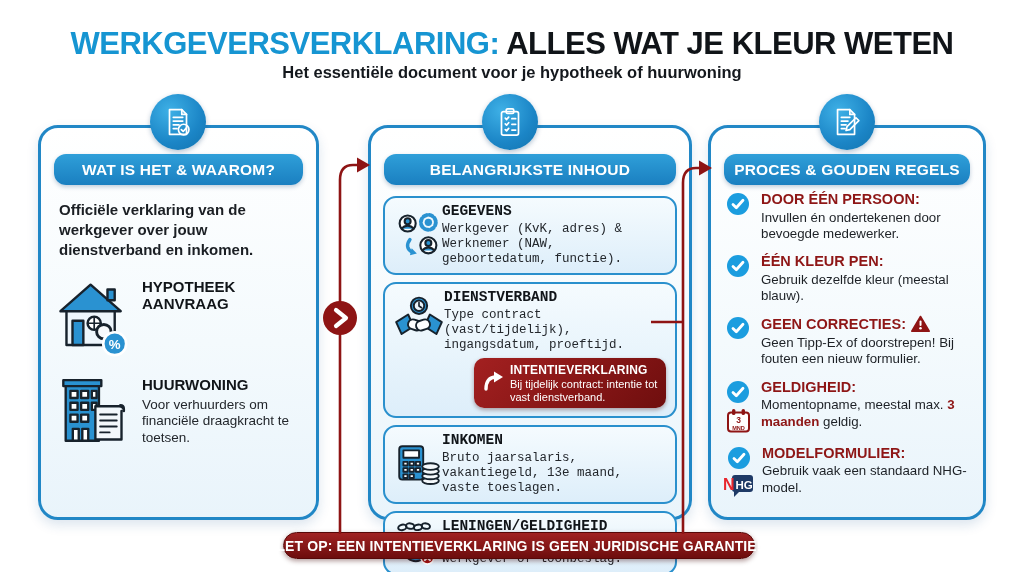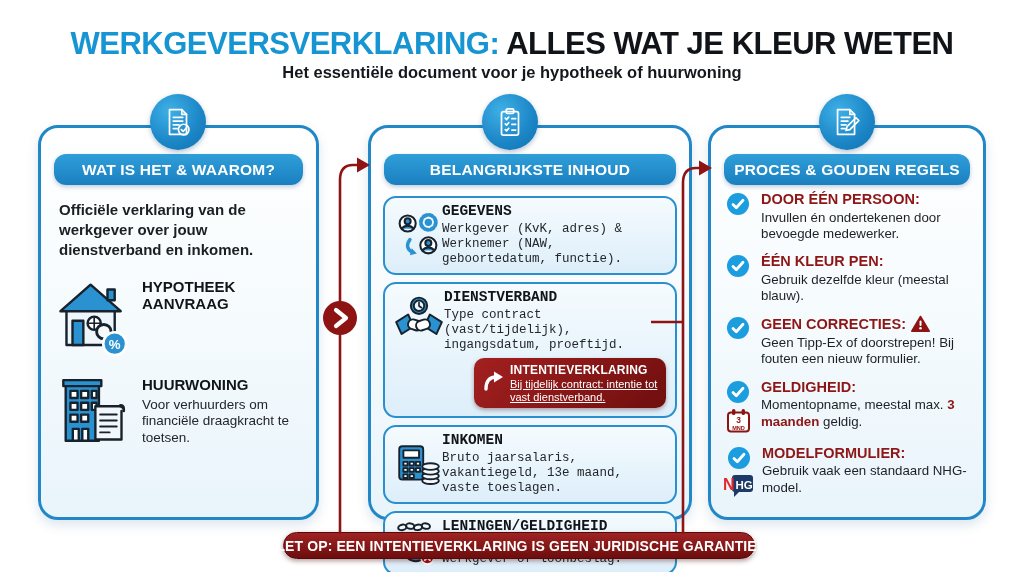--- a/index.html
+++ b/index.html
@@ -47,21 +47,21 @@
   .card{border:2.5px solid #2a90cd;border-radius:13px;padding:6px 9px;
     background:linear-gradient(180deg,#f5fbfe 0%,#ddeefa 100%);}
   .card-row{display:flex;align-items:center;font-family:Liberation Mono, monospace;}
   .card .art{flex:0 0 48px;display:flex;justify-content:center;}
   .card .tt{font-size:14.5px;font-weight:800;color:#111519;line-height:1.1;}
   .card .tx{font-size:12.5px;color:#23272c;line-height:1.2;margin-top:2px;font-weight:500;}
   .intbadge{position:relative;margin:5px 0 2px 80px;border-radius:10px;
     background:linear-gradient(135deg,#a32020 0%,#6f0e0e 100%);
     padding:5px 8px 5px 36px;color:#fff;box-shadow:0 2px 4px rgba(60,0,0,.35);}
   .intbadge .btt{font-size:12px;font-weight:800;letter-spacing:.2px;}
-  .intbadge .btx{font-size:11px;line-height:1.15;margin-top:1px;font-weight:500;text-decoration:underline;}
+  .intbadge .btx{font-size:11px;line-height:1.15;margin-top:1px;font-weight:500;}
   .intbadge .barrow{position:absolute;left:6px;top:50%;transform:translateY(-50%);}
 
   
   .rules{margin:6px 10px 0 12px;}
   .rule{display:flex;gap:8px;margin-bottom:11px;align-items:flex-start;}
   .rule .lcol{flex:0 0 30px;display:flex;flex-direction:column;align-items:center;gap:3px;padding-top:1px;}
   .rule .tt{font-size:14.5px;font-weight:800;color:#8e1616;line-height:1.15;display:flex;align-items:center;gap:5px;}
   .rule .tx{font-size:13.3px;color:#1d2126;line-height:1.22;margin-top:2px;font-weight:500;}
   .rule .em{color:#8e1616;font-weight:800;}
 

